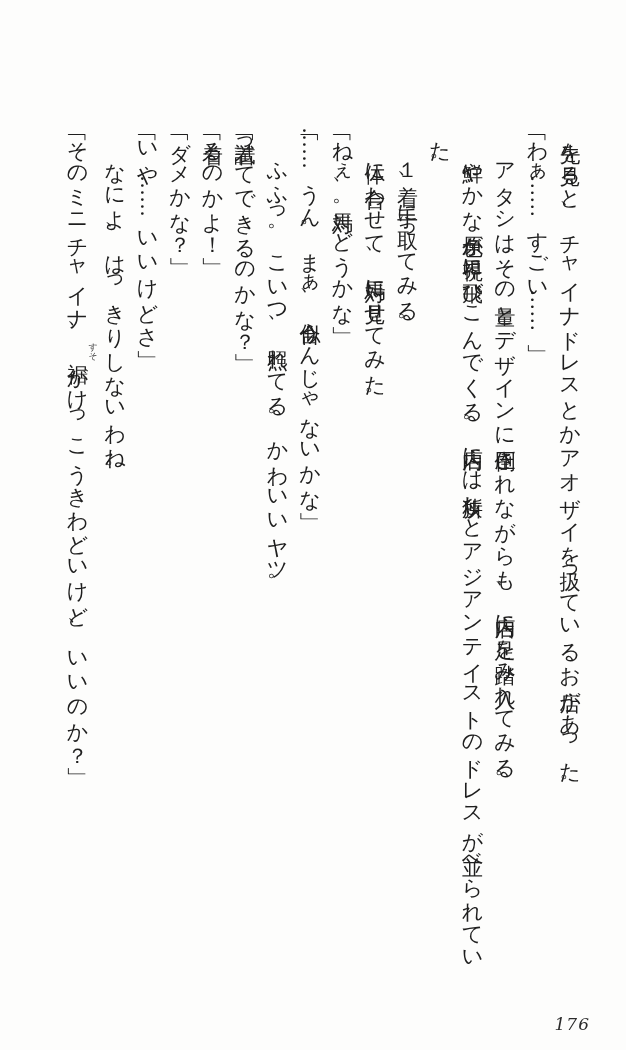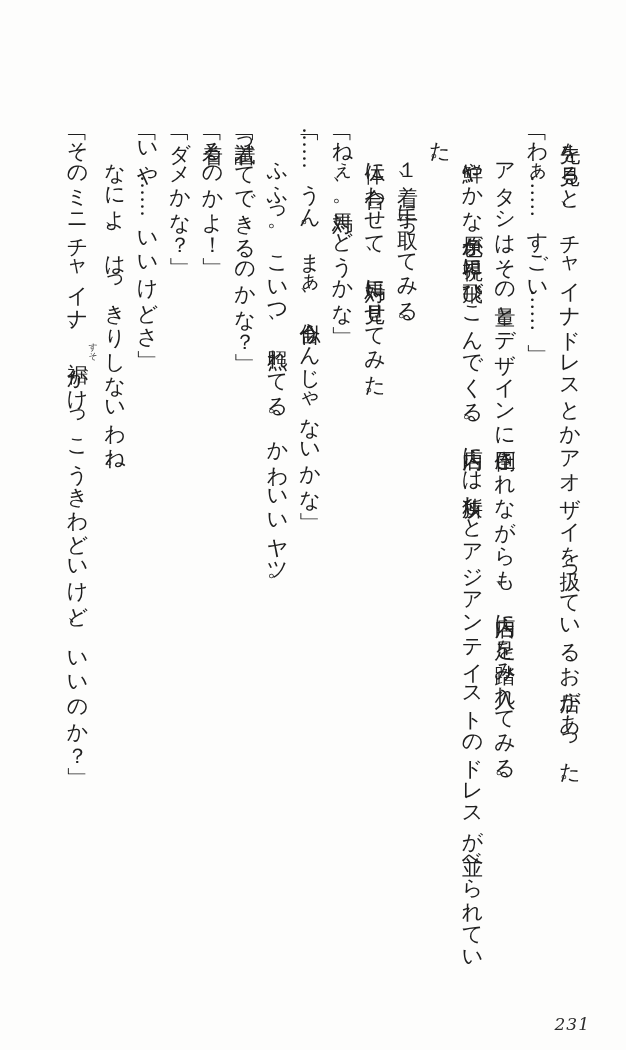--- a/index.html
+++ b/index.html
@@ -67,14 +67,14 @@
       <p>「ねぇ、対馬。どうかな」</p>
       <p>「……うん。まぁ、似合うんじゃないかな」</p>
       <p class="indent">ふふっ。こいつ、照れてる。かわいいヤツ。</p>
       <p>「試着ってできるのかな？」</p>
       <p>「着るのかよ！」</p>
       <p>「ダメかな？」</p>
       <p>「いや……いいけどさ」</p>
       <p class="indent">なによ、はっきりしないわね。</p>
       <p>「そのミニチャイナ、<ruby>裾<rt>すそ</rt></ruby>がけっこうきわどいけど、いいのか？」</p>
     </main>
-  <div class="page-number">231</div>
+  <div class="page-number">176</div>
 </div>
 
 </body></html>

